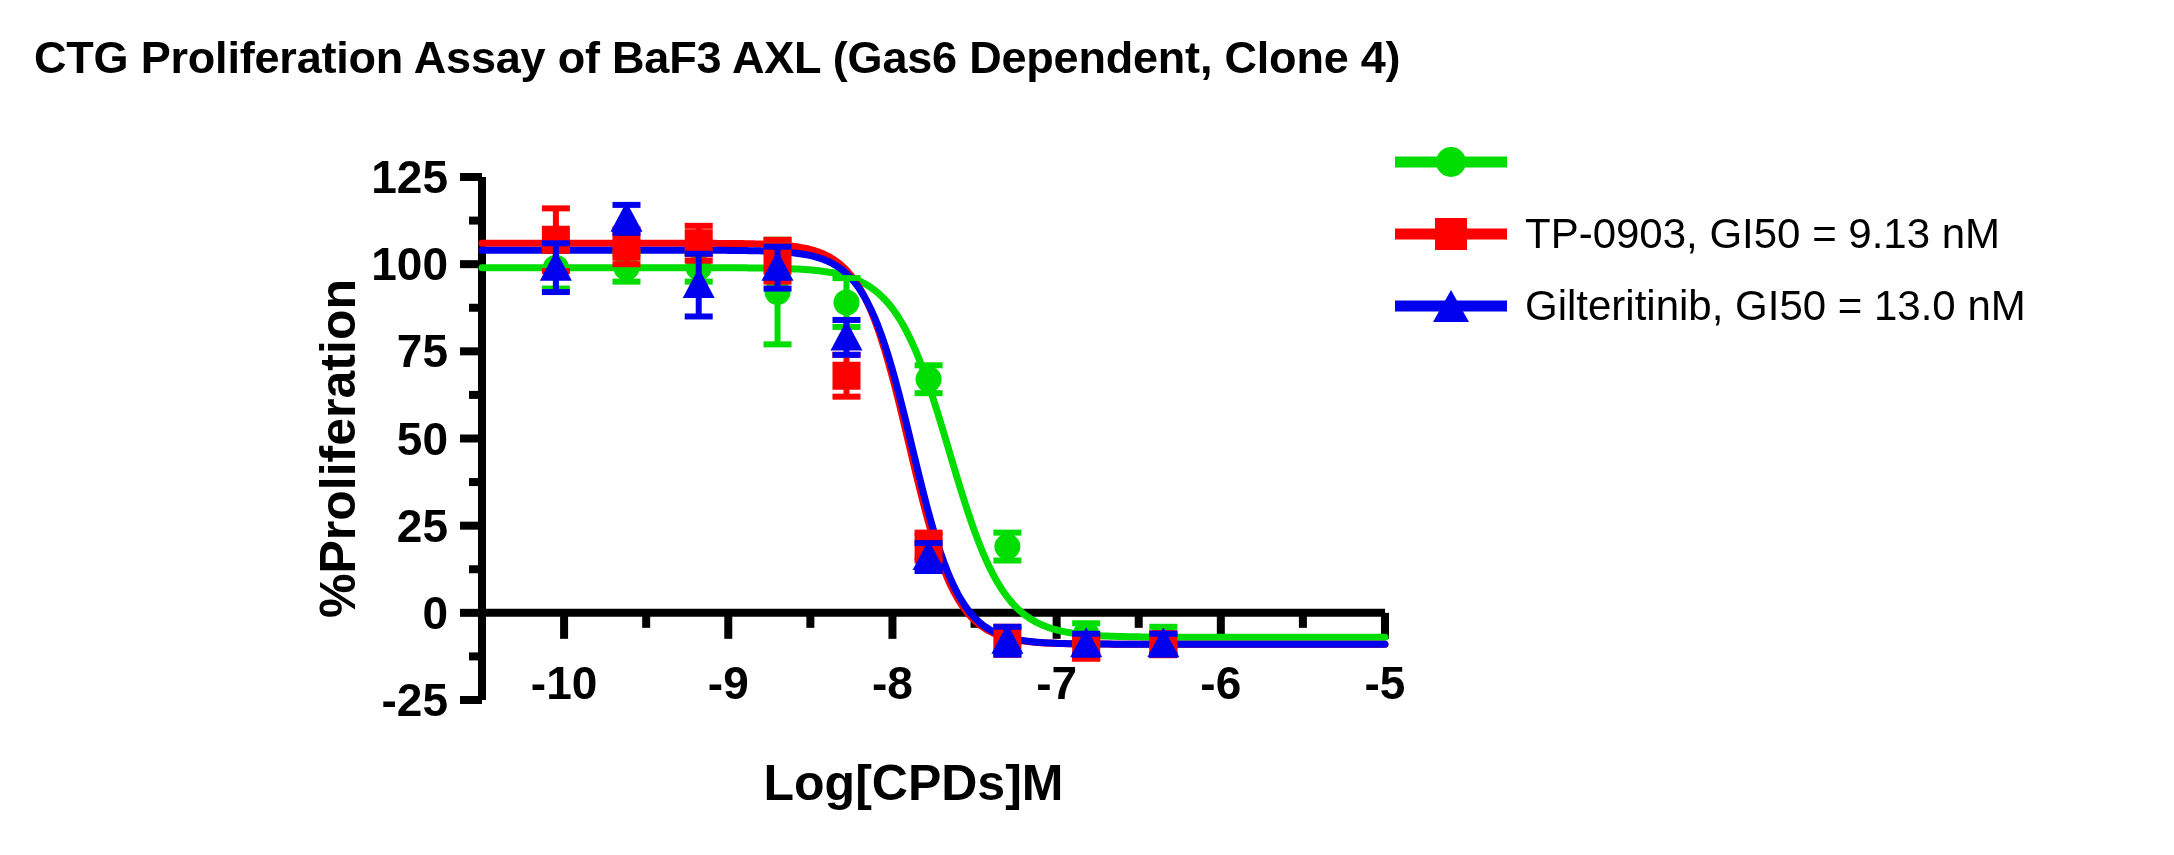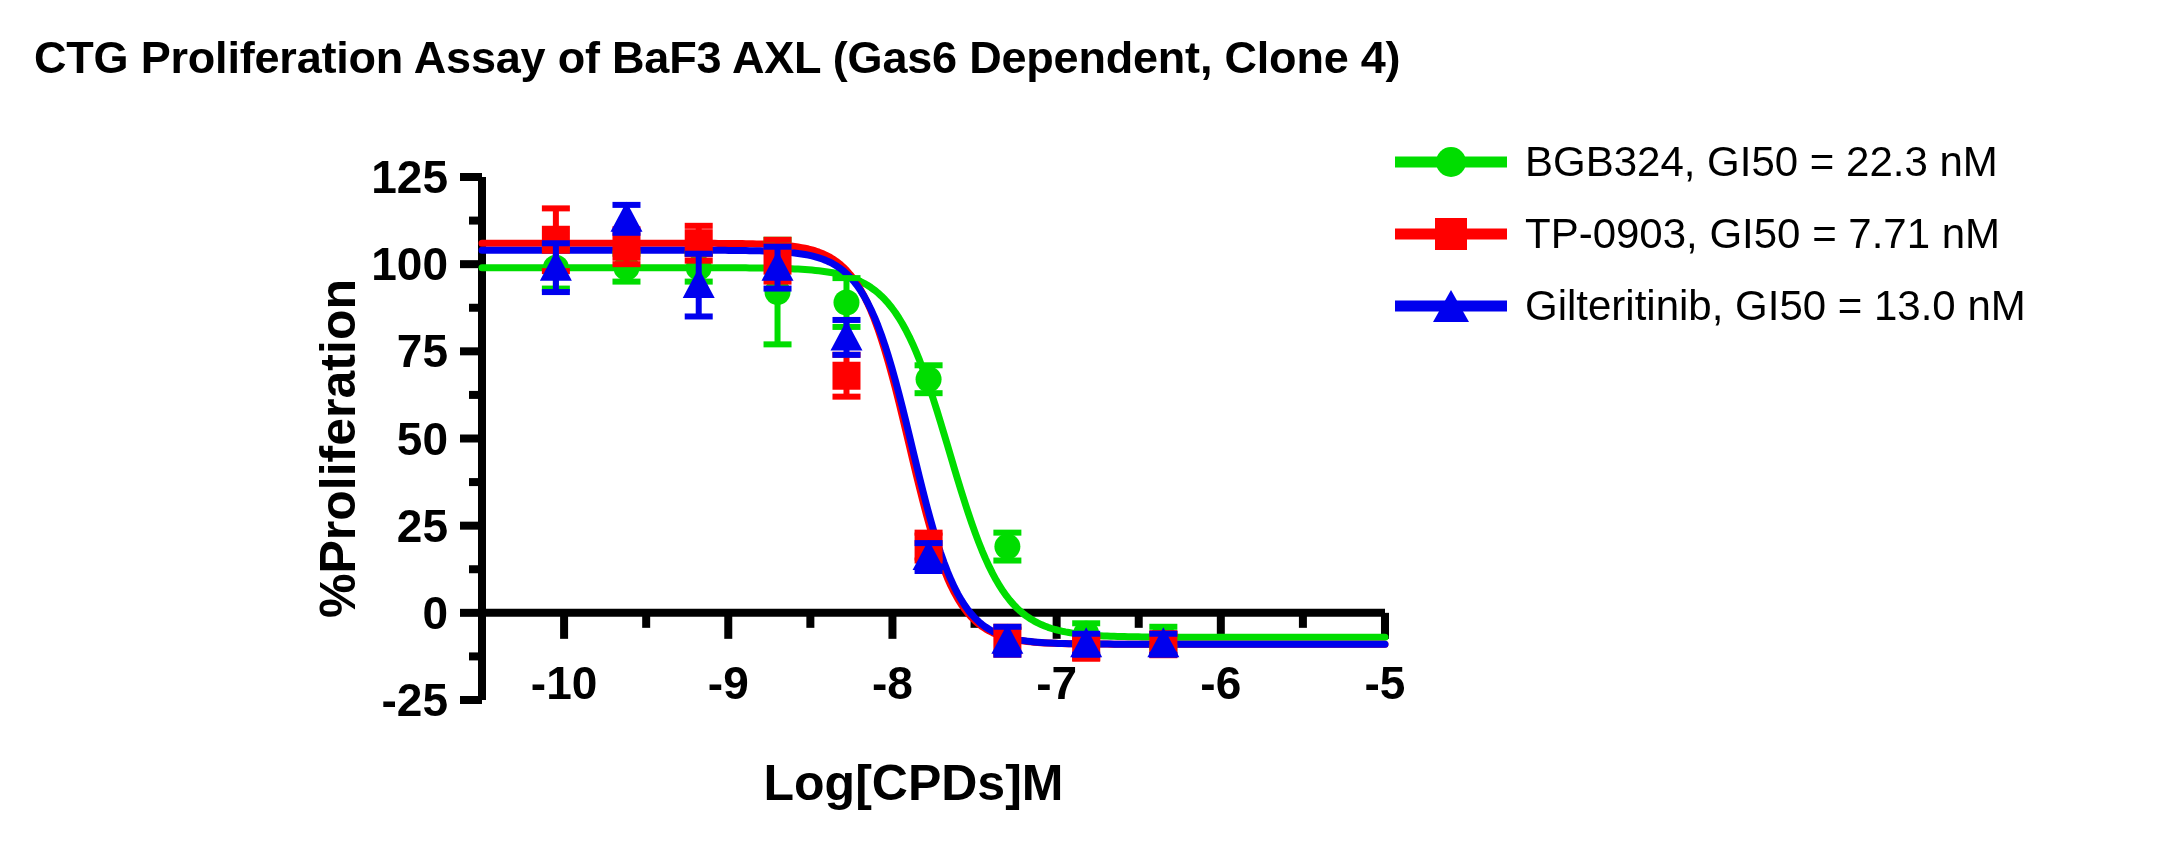--- a/index.html
+++ b/index.html
@@ -262,28 +262,27 @@
         <text x="0" y="0" text-anchor="middle" transform="translate(355,448.5) rotate(-90)" font-family="&quot;Liberation Sans&quot;, sans-serif" font-size="50" font-weight="bold" fill="#000">%Proliferation</text>
       </g>
   </svg>
 
   <div class="legend">
     <div class="legend-row">
       <span class="legend-key">
         <span class="legend-line" id="ll0" style="background: rgb(0, 221, 0);"></span>
         <span class="legend-marker mk-circle" id="lm0" style="background: rgb(0, 221, 0);"></span>
       </span>
-      <span class="legend-label">BGB324, GI50 = 22.3 nM</span>
     </div>
     <div class="legend-row">
       <span class="legend-key">
         <span class="legend-line" id="ll1" style="background: rgb(255, 0, 0);"></span>
         <span class="legend-marker mk-square" id="lm1" style="background: rgb(255, 0, 0);"></span>
       </span>
-      <span class="legend-label">TP-0903, GI50 = 7.71 nM</span>
+      <span class="legend-label">TP-0903, GI50 = 9.13 nM</span>
     </div>
     <div class="legend-row">
       <span class="legend-key">
         <span class="legend-line" id="ll2" style="background: rgb(0, 0, 238);"></span>
         <span class="legend-marker mk-triangle" id="lm2" style="border-bottom-color: rgb(0, 0, 238);"></span>
       </span>
       <span class="legend-label">Gilteritinib, GI50 = 13.0 nM</span>
     </div>
   </div>
 

